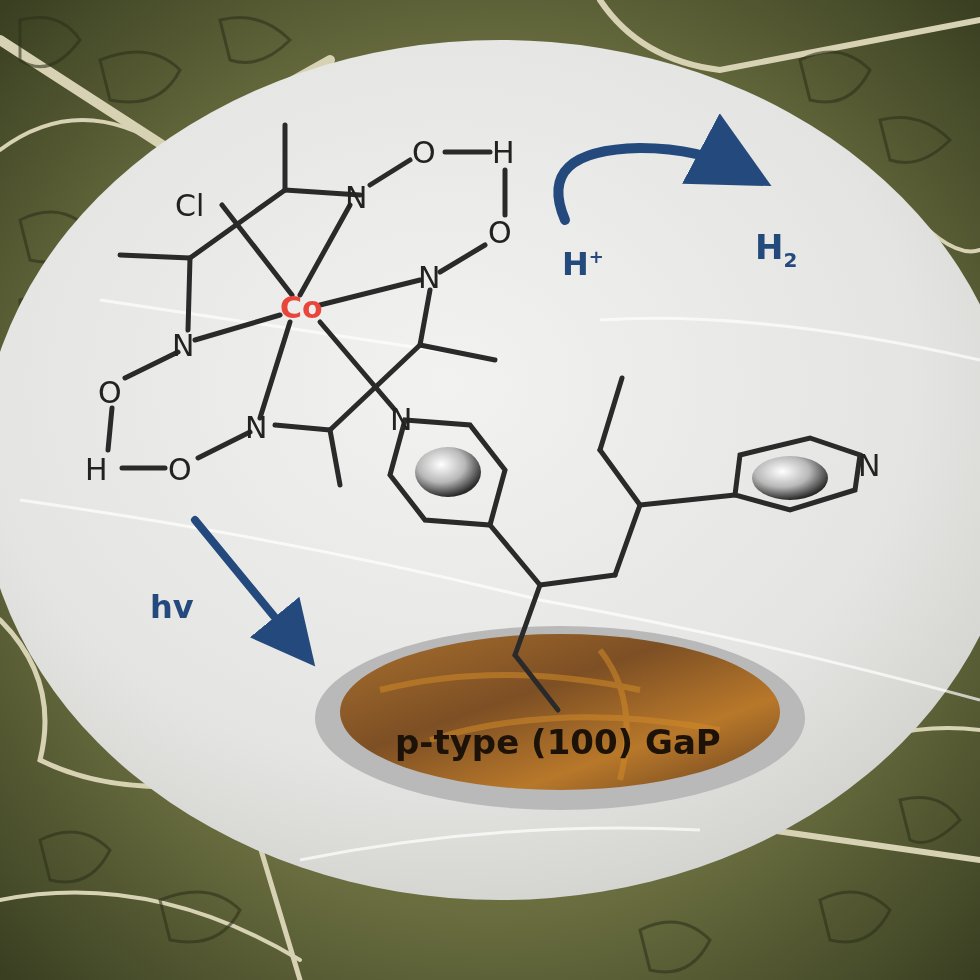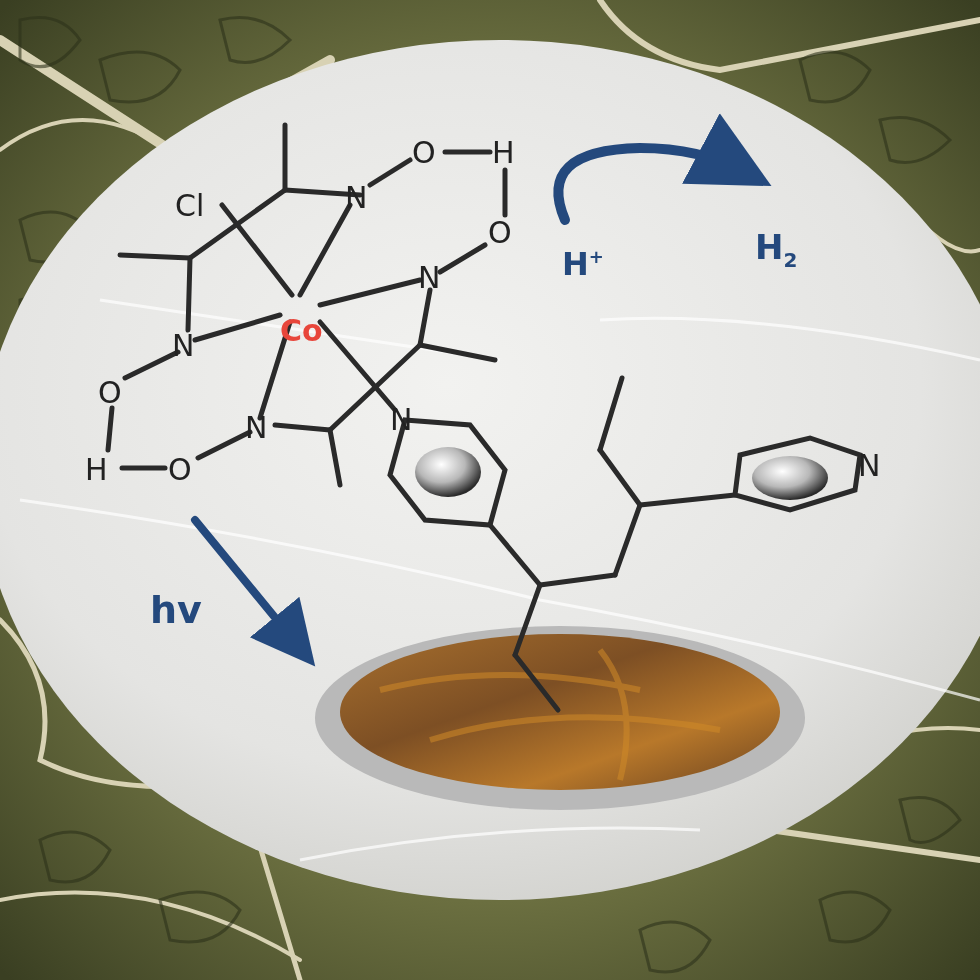--- a/index.html
+++ b/index.html
@@ -134,31 +134,32 @@
       <line x1="600" y1="450" x2="622" y2="378"></line>
       <line x1="540" y1="585" x2="515" y2="655"></line>
       <line x1="515" y1="655" x2="558" y2="710"></line>
     </g>
 
     <path d="M565,220 Q535,150 640,148 Q700,148 745,172" stroke="#24497d" stroke-width="10" fill="none" stroke-linecap="round" marker-end="url(#arrowHead)"></path>
     <line x1="195" y1="520" x2="300" y2="648" stroke="#24497d" stroke-width="8" stroke-linecap="round" marker-end="url(#arrowHead)"></line>
   </svg>
 
   <span class="lbl atom" style="left:175px;top:188px;">Cl</span>
-  <span class="lbl co" style="left:280px;top:290px;margin-top:23px;">Co</span>
+  <span class="lbl co" style="left:280px;top:290px;">Co</span>
   <span class="lbl atom" style="left:345px;top:180px;">N</span>
   <span class="lbl atom" style="left:418px;top:260px;">N</span>
   <span class="lbl atom" style="left:172px;top:328px;">N</span>
   <span class="lbl atom" style="left:245px;top:410px;">N</span>
   <span class="lbl atom" style="left:390px;top:402px;">N</span>
   <span class="lbl atom" style="left:412px;top:135px;">O</span>
   <span class="lbl atom" style="left:488px;top:215px;">O</span>
   <span class="lbl atom" style="left:98px;top:375px;">O</span>
   <span class="lbl atom" style="left:168px;top:452px;">O</span>
   <span class="lbl atom" style="left:492px;top:135px;">H</span>
   <span class="lbl atom" style="left:85px;top:452px;">H</span>
   <span class="lbl atom" style="left:858px;top:448px;">N</span>
 
   <span class="lbl blue" style="left:562px;top:245px;font-size:32px;"><span>H</span><sup style="font-size:18px;">+</sup></span>
   <span class="lbl blue" style="left:755px;top:195px;font-size:34px;margin-top:32px;"><span>H</span><sub style="font-size:20px;">2</sub></span>
-  <span class="lbl blue" style="left:150px;top:588px;font-size:38px;">hv</span>
+  <span class="lbl blue" style="left:150px;top:588px;font-size:32px;">hv</span>
 
+  <span class="lbl gap" style="left:395px;top:722px;">p-type (100) GaP</span>
 </div>
 
 </body></html>

